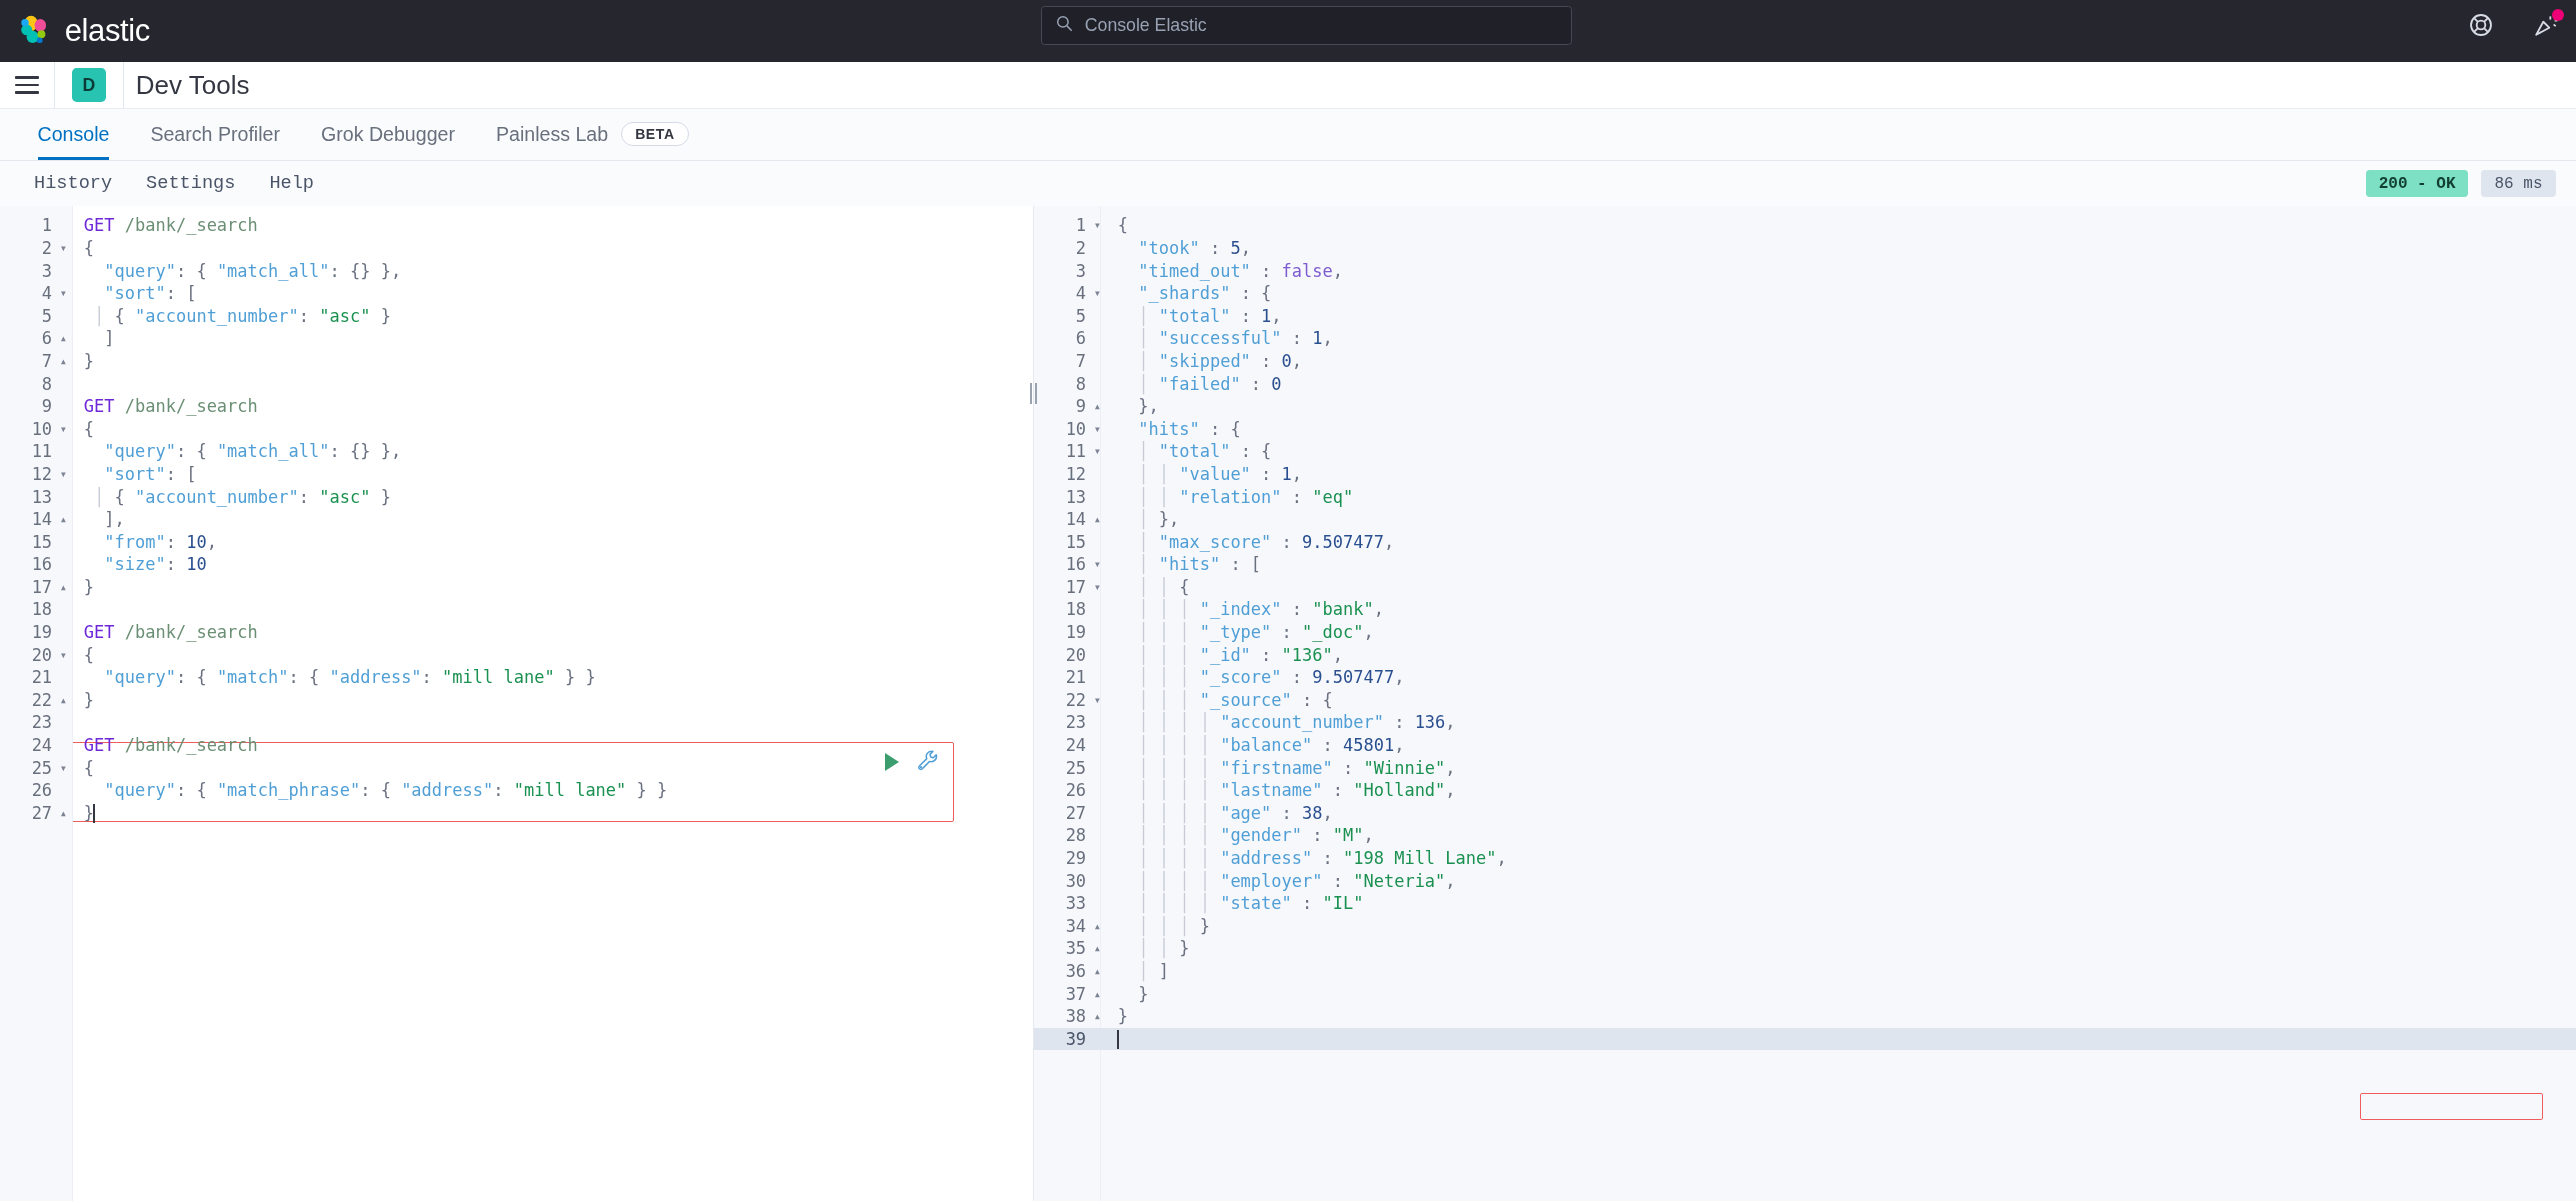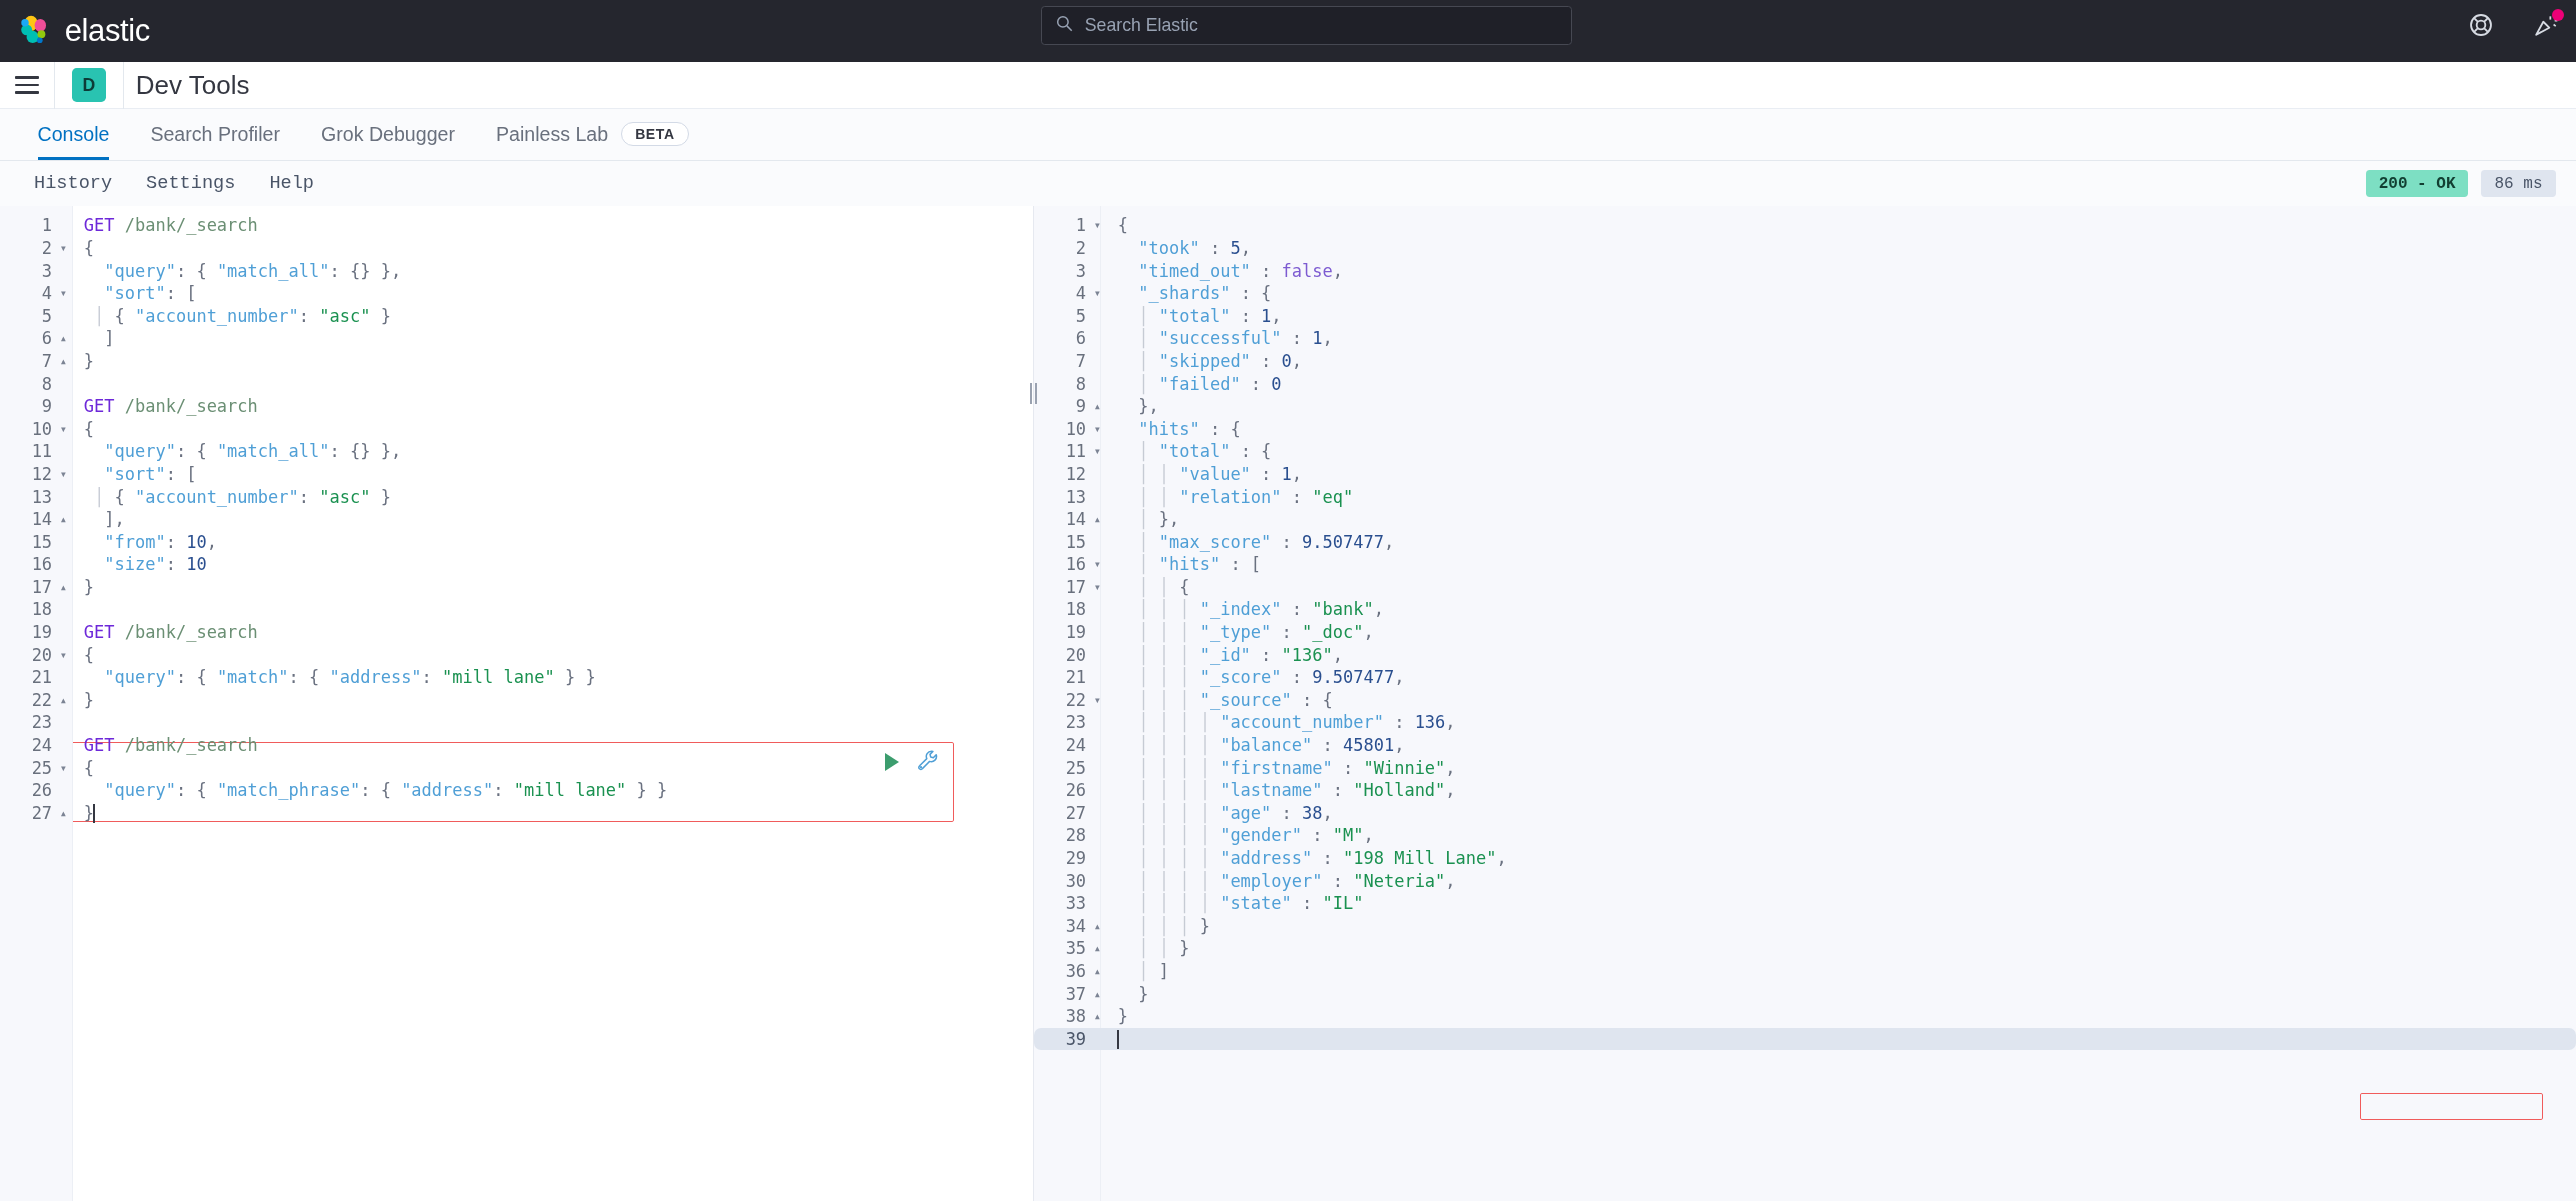--- a/index.html
+++ b/index.html
@@ -170,21 +170,21 @@
   
   .addr-annot {
     position: absolute;
     left: 1326px; top: 887px;
     width: 183px; height: 27px;
     border: 1.9px solid #f05b5b; border-radius: 1.9px;
     pointer-events: none;
   }
 
   
-  .line.active-line { background: #dfe5ef; border-radius: 7px; }
+  .line.active-line { background: #dfe5ef; }
   .line.active-line .ln { color: #4a5568; }
   .cursor-bar {
     display: inline-block; width: 1.9px; height: 18.6px;
     background: #343741; vertical-align: text-bottom;
     margin-left: -0.9px;
   }
 
   
   .splitter {
     position: absolute; left: 1026px; top: 0; bottom: 0;
@@ -226,21 +226,21 @@
     <span class="brand-name">elastic</span>
   </div>
 
   <div class="global-search">
     <span>
       <svg width="18.6" height="18.6" viewBox="0 0 20 20">
         <circle cx="8.5" cy="8.5" r="5.6" fill="none" stroke="#98a2b3" stroke-width="1.6"></circle>
         <line x1="12.8" y1="12.8" x2="18" y2="18" stroke="#98a2b3" stroke-width="1.6"></line>
       </svg>
     </span>
-    <span class="ph">Search Elastic</span>
+    <span class="ph">Console Elastic</span>
   </div>
 
   <div class="topbar-right">
     <span class="chrome-icon">
       <svg width="26" height="26" viewBox="0 0 24 24">
         <circle cx="12" cy="12" r="9.2" fill="none" stroke="#d7dbe3" stroke-width="1.7"></circle>
         <circle cx="12" cy="12" r="4" fill="none" stroke="#d7dbe3" stroke-width="1.7"></circle>
         <line x1="5.4" y1="5.4" x2="9.2" y2="9.2" stroke="#d7dbe3" stroke-width="1.7"></line>
         <line x1="14.8" y1="14.8" x2="18.6" y2="18.6" stroke="#d7dbe3" stroke-width="1.7"></line>
         <line x1="18.6" y1="5.4" x2="14.8" y2="9.2" stroke="#d7dbe3" stroke-width="1.7"></line>

